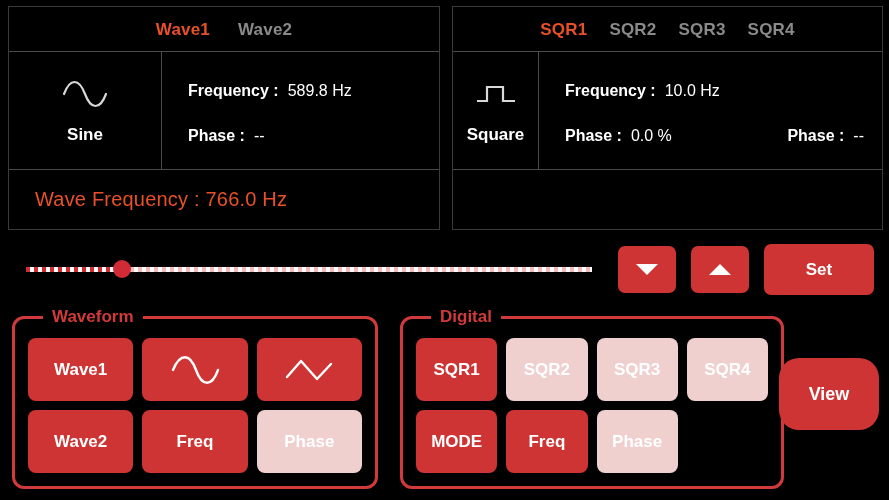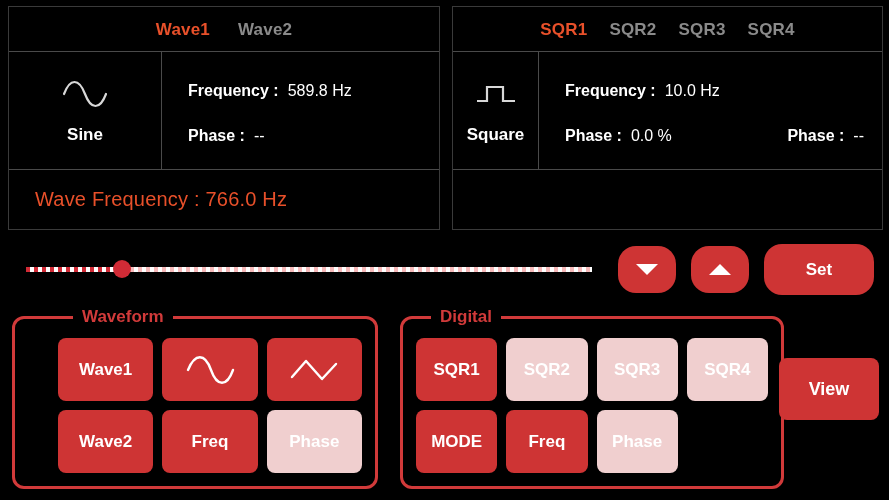--- a/index.html
+++ b/index.html
@@ -119,21 +119,21 @@
     border-radius: 50%;
     background: #D12B36;
     cursor: pointer;
   }
 
   
   .btn {
     background: #CE3434;
     color: #ffffff;
     border: none;
-    border-radius: 18px;
+    border-radius: 7px;
     font-family: "Liberation Sans", sans-serif;
     font-size: 17px;
     font-weight: bold;
     display: flex;
     align-items: center;
     justify-content: center;
     cursor: pointer;
   }
   .btn.muted { background: #F0CFCF; color: #ffffff; }
 
@@ -157,27 +157,27 @@
     padding: 0 9px;
     color: #D13A3A;
     font-size: 17px;
     font-weight: bold;
   }
   .grid {
     display: grid;
     gap: 9px;
     padding: 11px 13px 13px 13px;
   }
-  #group-waveform { left: 12px; top: 307px; width: 366px; height: 182px; padding-left: 30px; }
+  #group-waveform { left: 12px; top: 307px; width: 366px; height: 182px; }
   #group-waveform .grid { grid-template-columns: repeat(3, 1fr); grid-template-rows: repeat(2, 1fr); height: 100%; }
   #group-digital  { left: 400px; top: 307px; width: 384px; height: 182px; }
   #group-digital .grid { grid-template-columns: repeat(4, 1fr); grid-template-rows: repeat(2, 1fr); height: 100%; }
 
   .gbtn { border-radius: 8px; font-size: 17px; }
-  #btn-view { position: absolute; left: 779px; top: 358px; width: 100px; height: 62px; border-radius: 8px; font-size: 18px; }
+  #btn-view { position: absolute; left: 779px; top: 358px; width: 100px; height: 72px; border-radius: 20px; font-size: 18px; }
 
   svg { display: block; }
 </style>
 </head>
 <body>
 
 <div class="page">
 
   <div class="display" id="wave-display">
     <div class="disp-tabs">

